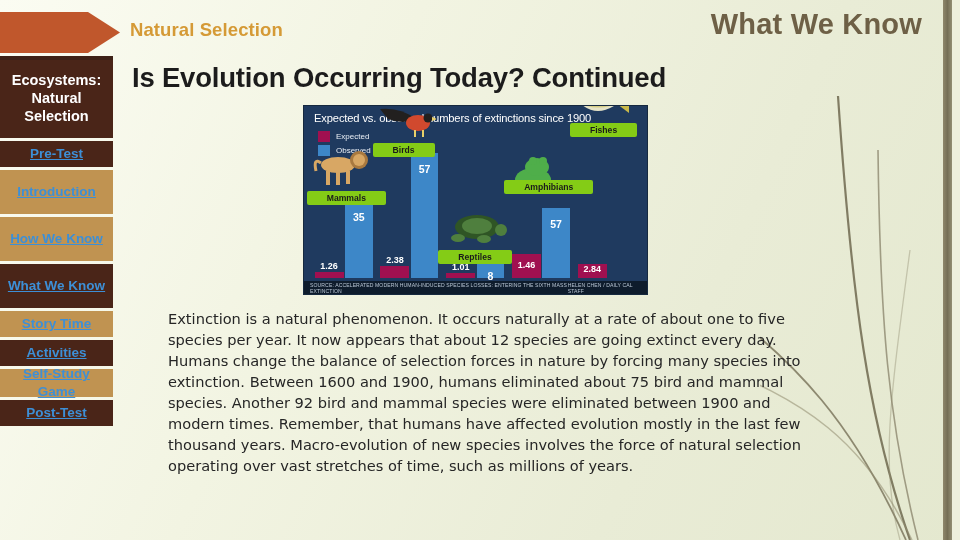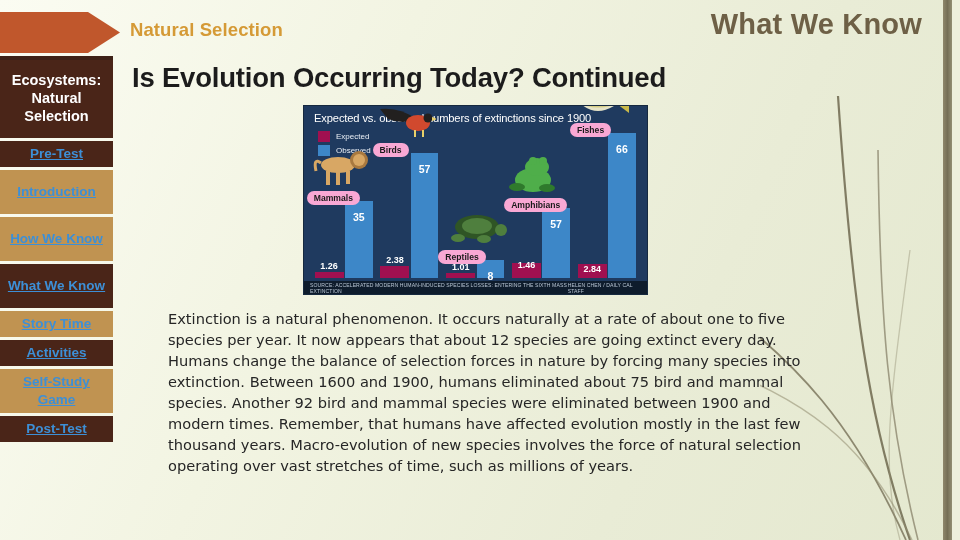--- a/index.html
+++ b/index.html
@@ -115,24 +115,24 @@
   }
   .val-obs {
     position: absolute; color: #ffffff; font-size: 10.5px; font-weight: bold;
     text-align: center; width: 100%;
   }
   .val-exp {
     position: absolute; color: #ffffff; font-size: 9px; font-weight: bold;
     bottom: 2px; text-align: center; width: 100%;
   }
   .cat-label {
-    position: absolute; background: #f9a8d4; color: #1b1b1b;
+    position: absolute; background: #84cc16; color: #1b1b1b;
     font-size: 8.6px; font-weight: bold;
-    padding: 2px 7px; white-space: nowrap;
-    border-radius: 7px;
+    padding: 2px 20px; white-space: nowrap;
+    border-radius: 2px;
   }
   .animal { position: absolute; }
   #chart-source {
     position: absolute; left: 0; right: 0; bottom: 0; height: 13px;
     background: #0e1c2c; color: #b9c6d4;
     font-size: 5.1px; letter-spacing: .1px;
     display: flex; align-items: center; justify-content: space-between;
     padding: 0 6px;
   }
 
@@ -165,21 +165,21 @@
   <div id="header-right">What We Know</div>
 
   <nav id="sidebar">
       <div class="nav-item title" style="height: 78px;">Ecosystems: Natural Selection</div>
       <div class="nav-item dark" style="height: 26px;">Pre-Test</div>
       <div class="nav-item tan" style="height: 44px;">Introduction</div>
       <div class="nav-item tan" style="height: 44px;">How We Know</div>
       <div class="nav-item dark" style="height: 44px;">What We Know</div>
       <div class="nav-item tan" style="height: 26px;">Story Time</div>
       <div class="nav-item dark" style="height: 26px;">Activities</div>
-      <div class="nav-item tan" style="height: 44px; text-decoration: underline;">Self-Study Game</div>
+      <div class="nav-item tan" style="height: 28px; text-decoration: underline;">Self-Study Game</div>
       <div class="nav-item dark" style="height: 26px;">Post-Test</div>
     </nav>
 
   <h1 id="slide-title">Is Evolution Occurring Today? Continued</h1>
 
   <figure id="chart-figure">
     <div id="chart-title">Expected vs. observed numbers of extinctions since 1900</div>
     <div id="chart-legend">
         <div class="legend-row">
           <span class="legend-sw" style="background: rgb(160, 16, 80);"></span>
@@ -236,42 +236,39 @@
           <div class="animal" style="bottom: 28px; left: 0%;"><svg width="66" height="34" viewBox="0 0 66 34">
               <ellipse cx="33" cy="15" rx="22" ry="12" fill="#2f5525"></ellipse>
               <ellipse cx="33" cy="14" rx="15" ry="8" fill="#4f7f3e"></ellipse>
               <circle cx="57" cy="18" r="6" fill="#4f7f3e"></circle>
               <ellipse cx="14" cy="26" rx="7" ry="4" fill="#4f7f3e"></ellipse>
               <ellipse cx="40" cy="27" rx="7" ry="4" fill="#4f7f3e"></ellipse>
             </svg></div>
           <div class="cat-label" style="bottom: 14px; left: -8%;">Reptiles</div>
         </div>
         <div class="group" style="left: 60%; width: 20%;">
-          <div class="bar-exp" style="height: 15px; width: 44%; left: 4%; margin-top: 32px;">
+          <div class="bar-exp" style="height: 24px; width: 44%; left: 4%; margin-top: 32px;">
             <div class="val-exp" style="bottom: 8px;">1.46</div>
           </div>
           <div class="bar-obs" style="height: 70px; width: 42%; right: 8%;">
             <div class="val-obs" style="top: 10px;">57</div>
           </div>
           <div class="animal" style="bottom: 80px; left: 0%;"><svg width="48" height="40" viewBox="0 0 48 40">
               <ellipse cx="24" cy="26" rx="18" ry="12" fill="#4fae4a"></ellipse>
               <ellipse cx="28" cy="13" rx="12" ry="9" fill="#4fae4a"></ellipse>
               <circle cx="24" cy="7" r="4" fill="#4fae4a"></circle>
               <circle cx="34" cy="7" r="4" fill="#4fae4a"></circle>
               <ellipse cx="8" cy="33" rx="8" ry="4" fill="#2f7a2c"></ellipse>
               <ellipse cx="38" cy="34" rx="8" ry="4" fill="#2f7a2c"></ellipse>
             </svg></div>
-          <div class="cat-label" style="bottom: 66px; left: -8%;">Amphibians</div>
+          <div class="cat-label" style="bottom: 84px; left: -8%;">Amphibians</div>
         </div>
         <div class="group" style="left: 80%; width: 20%;">
           <div class="bar-exp" style="height: 14px; width: 44%; left: 4%;">
             <div class="val-exp" style="bottom: 4px;">2.84</div>
-          </div>
-          <div class="bar-obs" style="height: 145px; width: 42%; right: 8%;">
-            <div class="val-obs" style="top: 10px;">66</div>
           </div>
           <div class="animal" style="bottom: 155px; left: 0%;"><svg width="58" height="30" viewBox="0 0 58 30">
               <path d="M6 15 Q22 1 42 15 Q22 29 6 15Z" fill="#e5e3c7"></path>
               <path d="M6 15 Q22 5 42 15 Q22 22 6 15Z" fill="#c9b94a" opacity=".55"></path>
               <path d="M42 15 l12 -9 0 18z" fill="#c9b94a"></path>
               <circle cx="14" cy="13" r="1.8" fill="#1b1b1b"></circle>
             </svg></div>
           <div class="cat-label" style="bottom: 141px; left: -8%;">Fishes</div>
         </div>
       </div>

